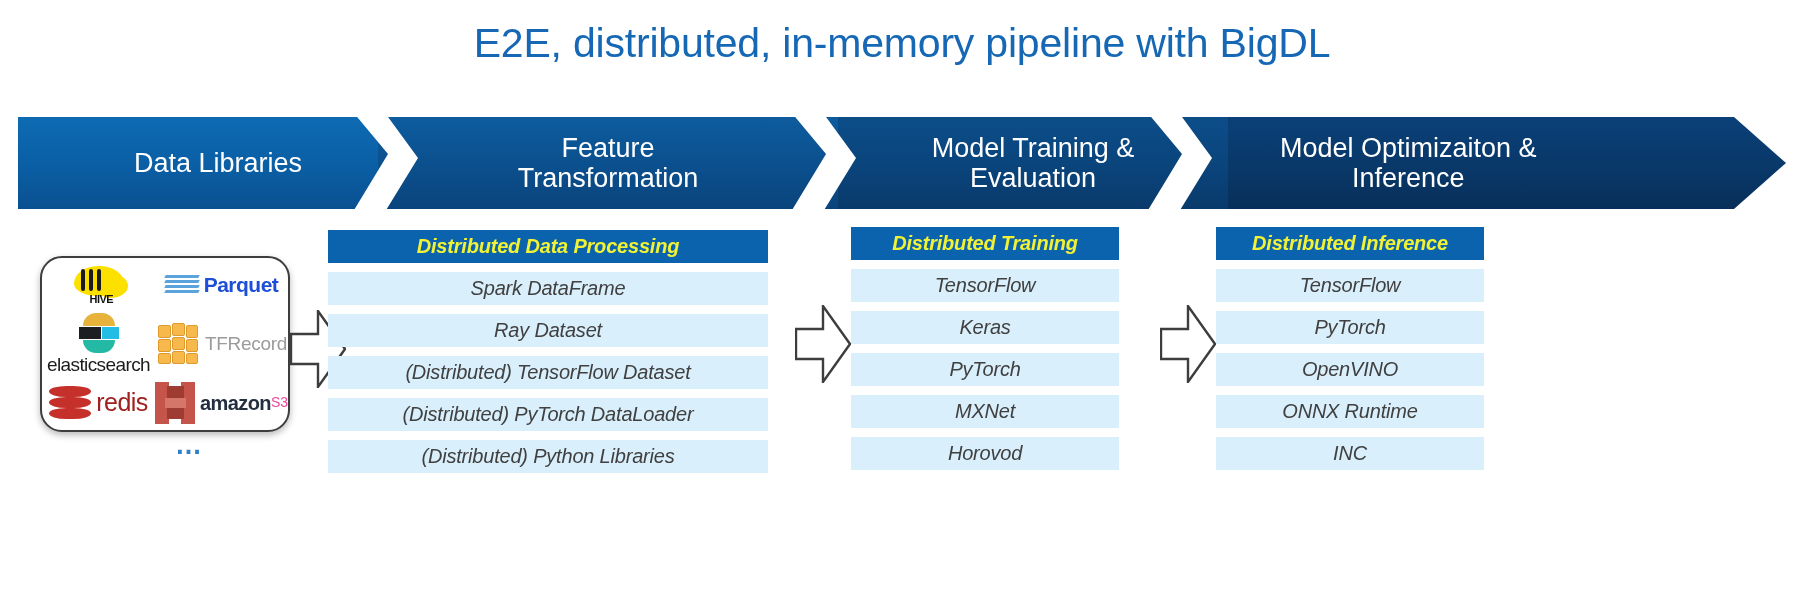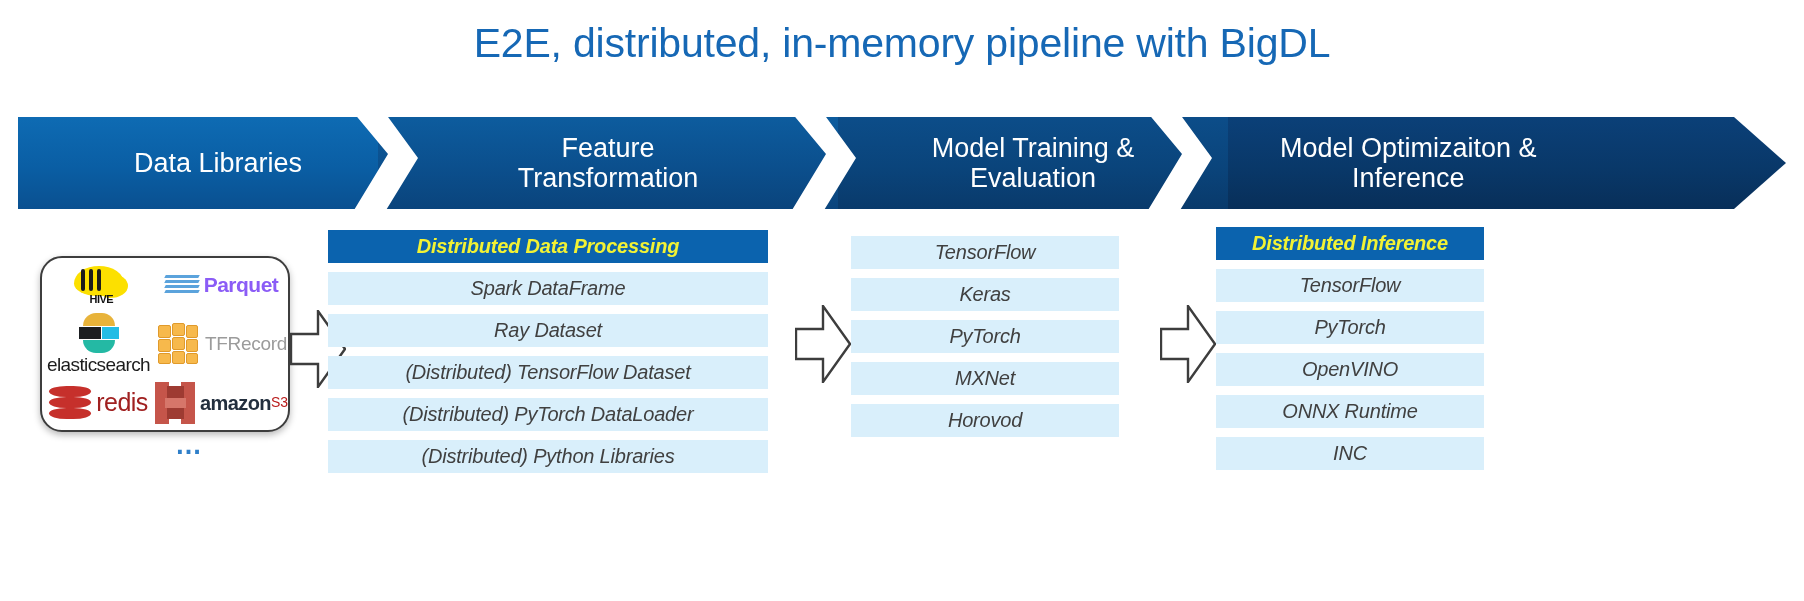--- a/index.html
+++ b/index.html
@@ -136,21 +136,21 @@
   .pq-mark { position: relative; width: 34px; height: 24px; }
   .pq-mark i {
     position: absolute; left: 0; width: 34px; height: 3px;
     background: #5BA3DC; display: block;
     transform: skewX(-28deg);
   }
   .pq-mark i:nth-child(1){ top: 2px; }
   .pq-mark i:nth-child(2){ top: 7px; }
   .pq-mark i:nth-child(3){ top: 12px; }
   .pq-mark i:nth-child(4){ top: 17px; }
-  .pq-text { font-size: 21px; font-weight: 700; color: #8b5cf6; letter-spacing:-0.5px; }
+  .pq-text { font-size: 21px; font-weight: 700; color: #1d4ed8; letter-spacing:-0.5px; }
 
   
   .es-mark { position: relative; width: 44px; height: 40px; }
   .es-top { position:absolute; left:6px; top:0; width:32px; height:13px; background:#E8B33A; border-radius:16px 16px 0 0;}
   .es-midl{ position:absolute; left:2px; top:14px; width:22px; height:12px; background:#1C1E21;}
   .es-midr{ position:absolute; left:25px; top:14px; width:17px; height:12px; background:#22BCE5;}
   .es-bot { position:absolute; left:6px; top:27px; width:32px; height:13px; background:#24B9A4; border-radius:0 0 16px 16px;}
   .es-text{ font-size:19px; color:#1c1c1c; letter-spacing:-0.6px; }
 
   
@@ -168,21 +168,21 @@
 
   
   .s3-mark { position: relative; width: 40px; height: 42px; }
   .s3-l { position:absolute; left:0; top:0; width:14px; height:42px; background:#C5554A; }
   .s3-r { position:absolute; right:0; top:0; width:14px; height:42px; background:#C5554A; }
   .s3-c1{ position:absolute; left:12px; top:4px; width:17px; height:13px; background:#9E3B32;}
   .s3-c2{ position:absolute; left:12px; top:24px; width:17px; height:13px; background:#9E3B32;}
   .s3-c3{ position:absolute; left:10px; top:16px; width:21px; height:10px; background:#D6766A;}
   .s3-txt { display:flex; flex-direction:row; line-height:1; }
   .s3-a { font-size:20px; font-weight:700; color:#232F3E; letter-spacing:-0.6px; }
-  .s3-b { font-size:14px; color:#b91c1c; margin-top:2px; }
+  .s3-b { font-size:14px; color:#ec4899; margin-top:2px; }
 
   .ellipsis-dots {
     position: absolute;
     left: 175px; top: 432px;
     font-size: 27px;
     font-weight: 700;
     color: #2F7FC9;
     letter-spacing: 2px;
     line-height: 1;
   }
@@ -356,20 +356,21 @@
   <div class="ptable t1">
     <div class="thead">Distributed Data Processing</div>
     <div class="trow">Spark DataFrame</div>
     <div class="trow">Ray Dataset</div>
     <div class="trow">(Distributed) TensorFlow Dataset</div>
     <div class="trow">(Distributed) PyTorch DataLoader</div>
     <div class="trow">(Distributed) Python Libraries</div>
   </div>
 
   <div class="ptable t2">
+    <div class="thead">Distributed Training</div>
     <div class="trow">TensorFlow</div>
     <div class="trow">Keras</div>
     <div class="trow">PyTorch</div>
     <div class="trow">MXNet</div>
     <div class="trow">Horovod</div>
   </div>
 
   <div class="ptable t3">
     <div class="thead">Distributed Inference</div>
     <div class="trow">TensorFlow</div>

